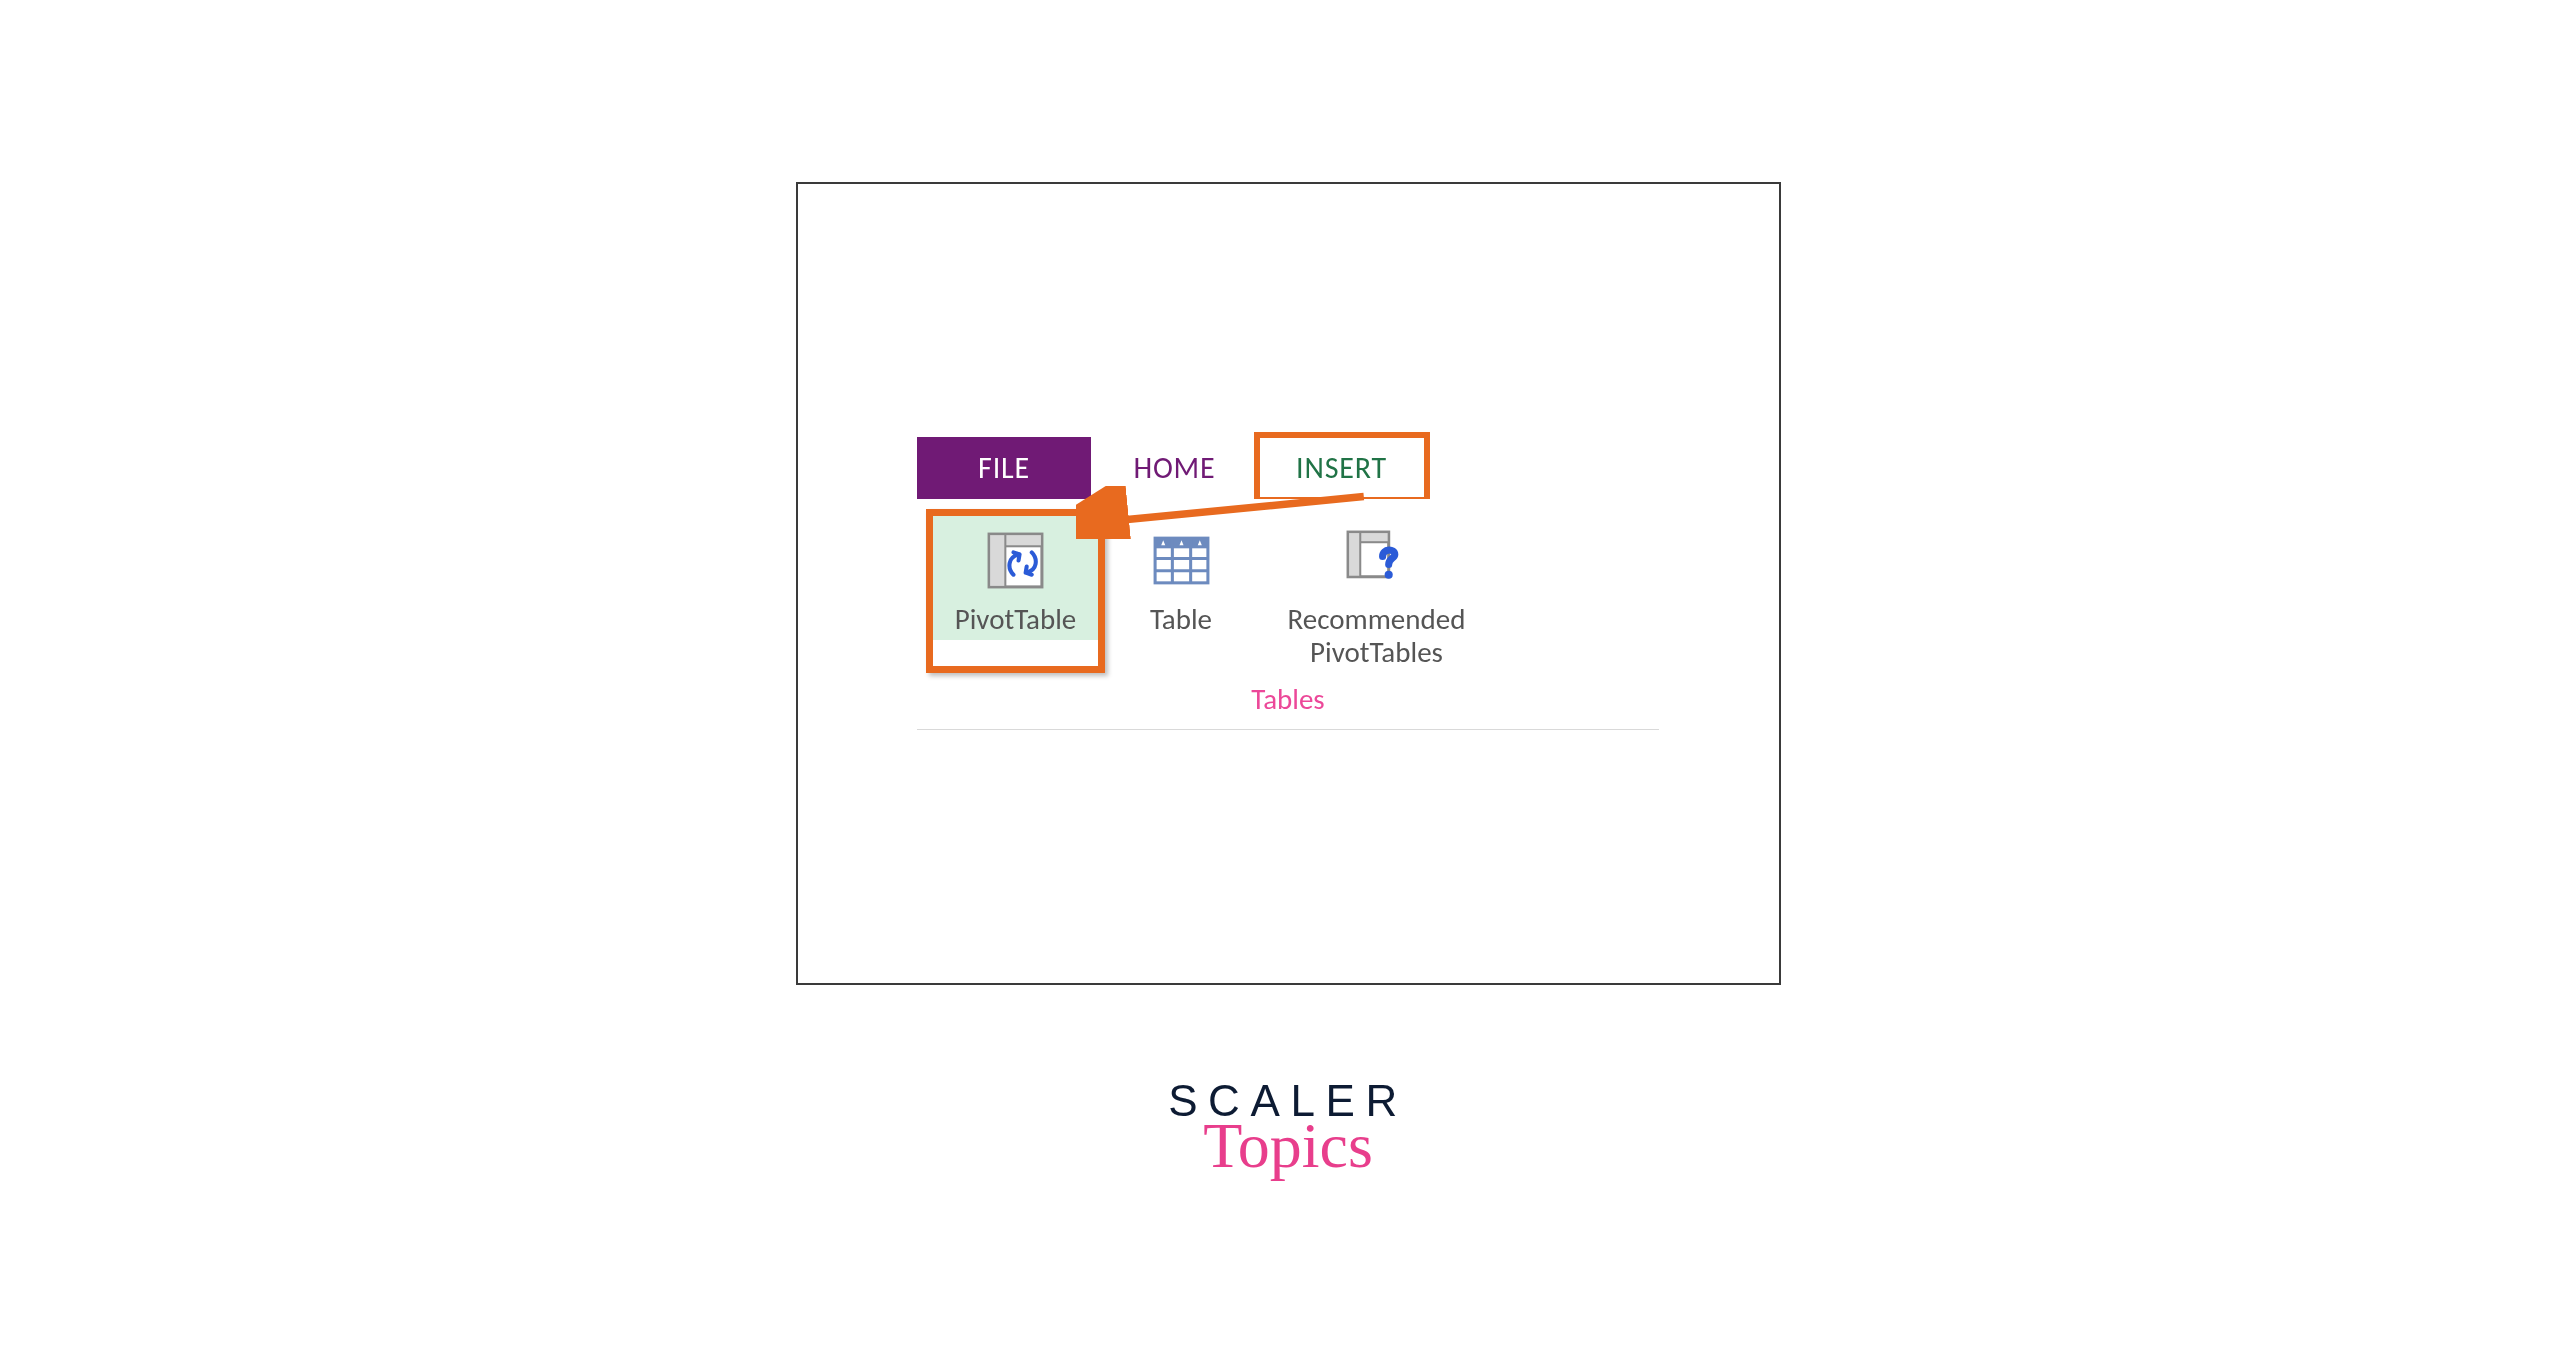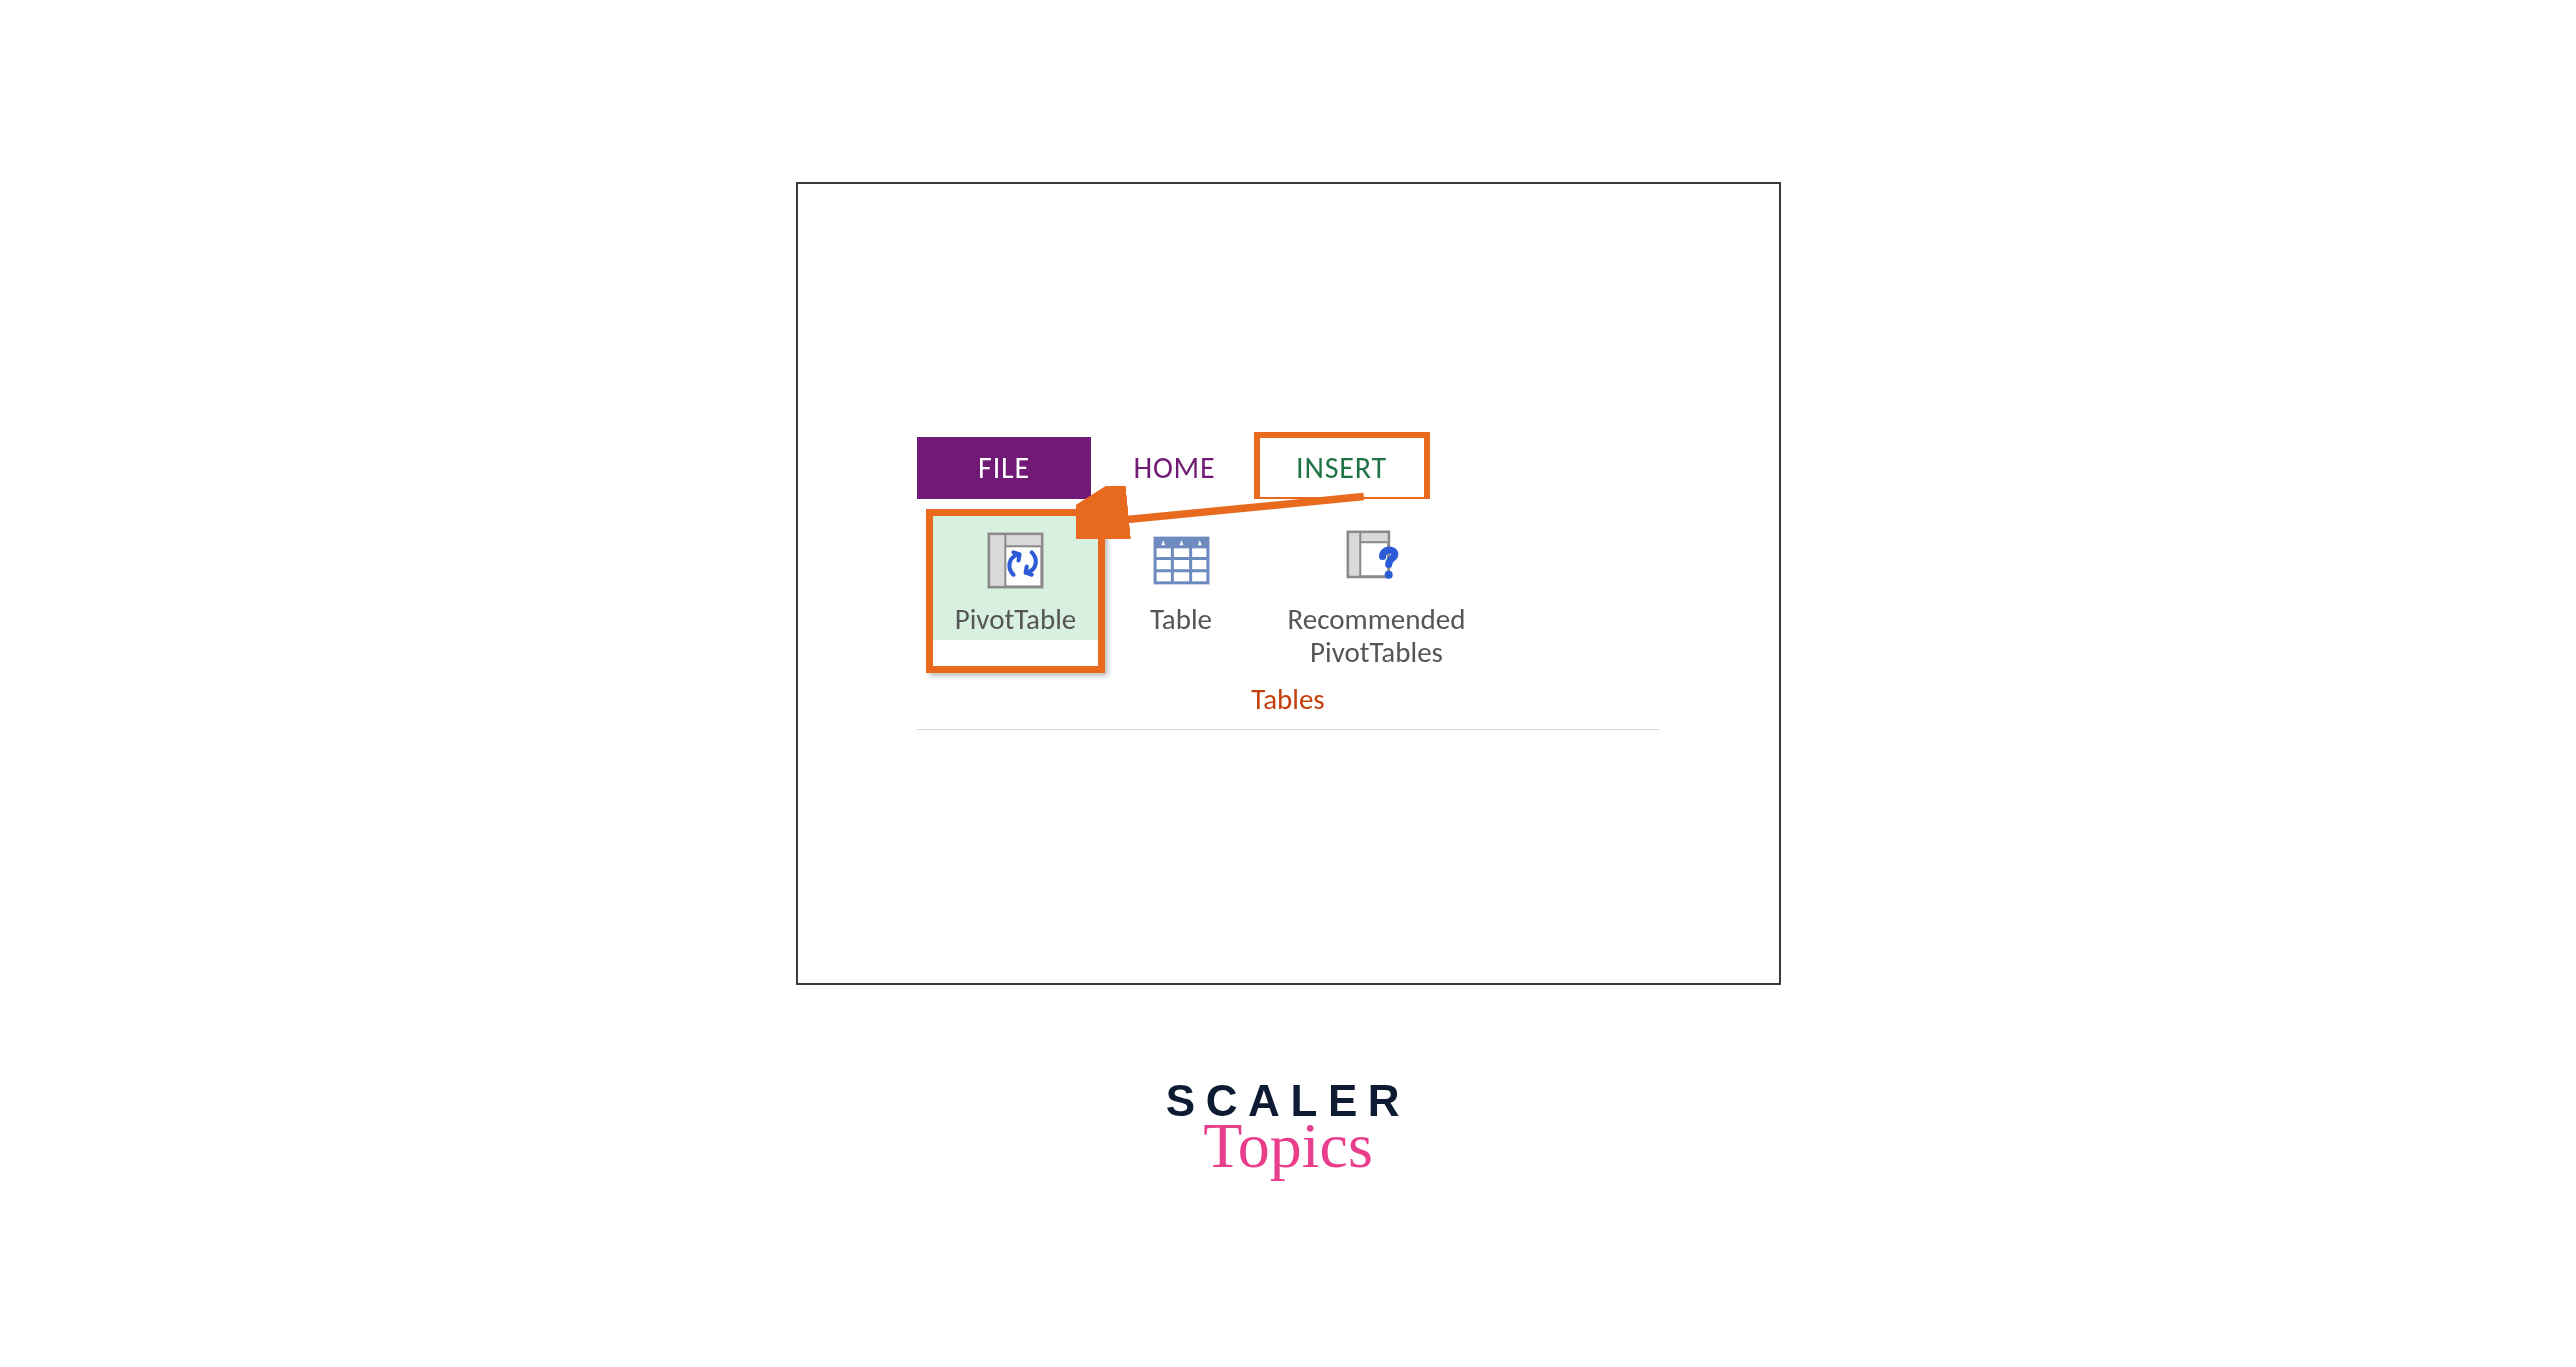--- a/index.html
+++ b/index.html
@@ -115,39 +115,39 @@
     box-shadow: 3px 3px 4.5px rgba(0,0,0,0.25);
     pointer-events: none;
   }
 
   .cmd-rec { min-width: 227px; }
   .cmd-table { min-width: 136px; }
 
   .group-caption {
     text-align: center;
     font-size: 29px;
-    color: #c2410c;
+    color: #ec4899;
     padding: 7.6px 0 4.5px 0;
   }
 
   
   .arrow {
     position: absolute;
     pointer-events: none;
   }
 
   
   .brand {
     display: flex;
     flex-direction: column;
     align-items: center;
   }
   .brand-top {
     font-family: "Segoe UI", Arial, sans-serif;
-    font-weight: 700;
+    font-weight: 400;
     letter-spacing: 10.6px;
     font-size: 44px;
     color: #0d1b33;
     text-align: right;
   }
   .brand-bottom {
     font-family: "Brush Script MT", "Segoe Script", cursive;
     font-size: 64px;
     color: #e83e8c;
     margin-top: -16.7px;

